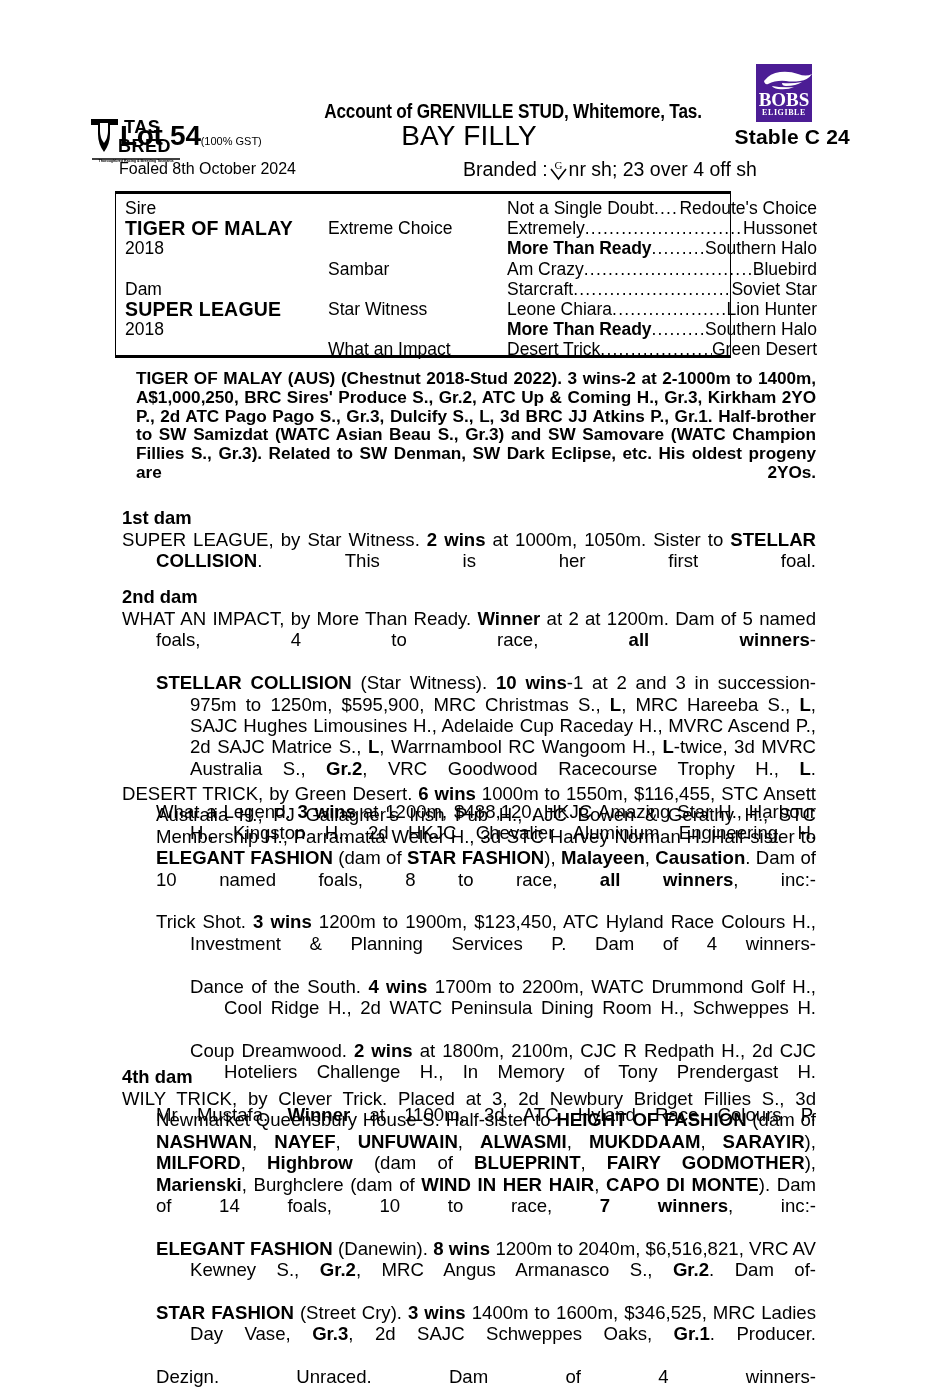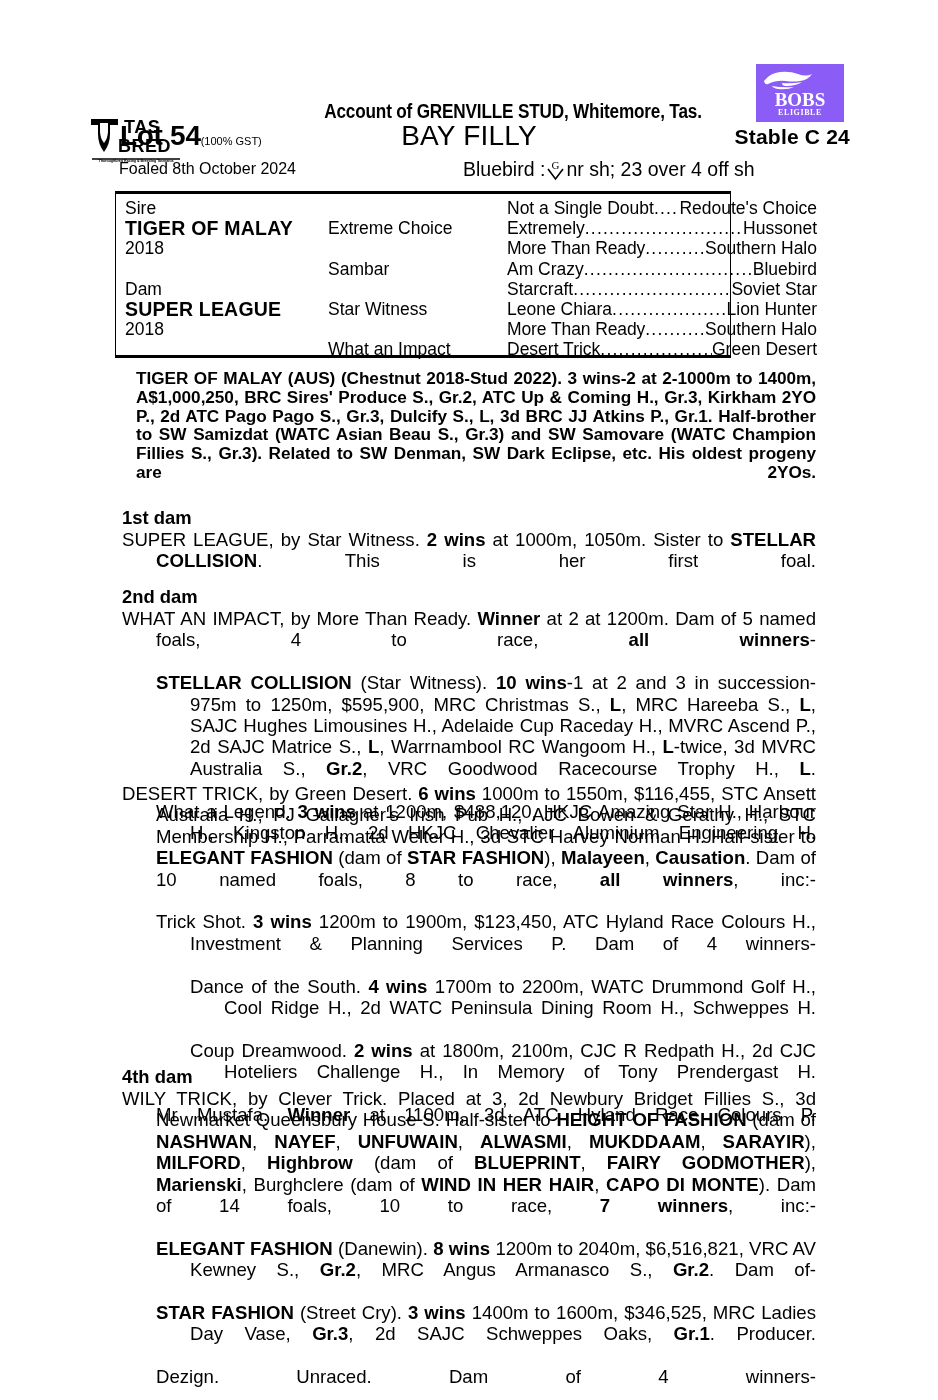--- a/index.html
+++ b/index.html
@@ -36,23 +36,23 @@
     left: 0px;
     top: 8px;
     width: 96px;
     height: 50px;
     margin-top: 44px;
   }
   .bobs-logo {
     position: absolute;
     left: 668px;
     top: 2px;
-    width: 88px;
+    width: 56px;
     height: 58px;
-    background: #8b5cf6;
+    background: #4c1d95;
   }
   .bobs-inner {
     position: relative;
     width: 100%;
     height: 100%;
   }
   .bobs-horse {
     position: absolute;
     left: 6px;
     top: 5px;
@@ -212,21 +212,21 @@
   .leader {
     display: flex;
     align-items: baseline;
     font-size: 17.5px;
     line-height: 20.2px;
     height: 20.2px;
     width: 100%;
     overflow: hidden;
   }
   .leader .lft { white-space: nowrap; flex: 0 0 auto; }
-  .leader .lft.bold { font-weight: normal; letter-spacing: -0.1px; }
+  .leader .lft.bold { font-weight: bold; letter-spacing: -0.1px; }
   .leader .dots {
     flex: 1 1 auto;
     overflow: hidden;
     white-space: nowrap;
     letter-spacing: 1.2px;
     font-size: 17.5px;
     min-width: 4px;
   }
   .leader .rgt { white-space: nowrap; flex: 0 0 auto; }
 
@@ -305,21 +305,21 @@
       <div class="lot-label">
         <span>Lot 54</span><span class="lot-gst">(100% GST)</span>
       </div>
       <div class="sex-label">BAY FILLY</div>
       <div class="stable-label">Stable C 24</div>
     </div>
 
     <div class="foaled-row">
       <div class="foaled-text">Foaled 8th October 2024</div>
       <div class="branded-text">
-        <span>Bluebird :</span><span class="brand-glyph"><svg viewBox="0 0 19 22" width="19" height="22" xmlns="http://www.w3.org/2000/svg">
+        <span>Branded :</span><span class="brand-glyph"><svg viewBox="0 0 19 22" width="19" height="22" xmlns="http://www.w3.org/2000/svg">
               <text x="9.5" y="10" text-anchor="middle" font-family="Liberation Serif, serif" font-size="11" fill="#000">G</text>
               <path d="M2 10 L9.5 20 L17 10" fill="none" stroke="#000" stroke-width="1.6"></path>
             </svg></span><span>nr sh; 23 over 4 off sh</span>
       </div>
     </div>
   </div>
 
   <div class="ped-table">
     <div class="ped-inner">
 

